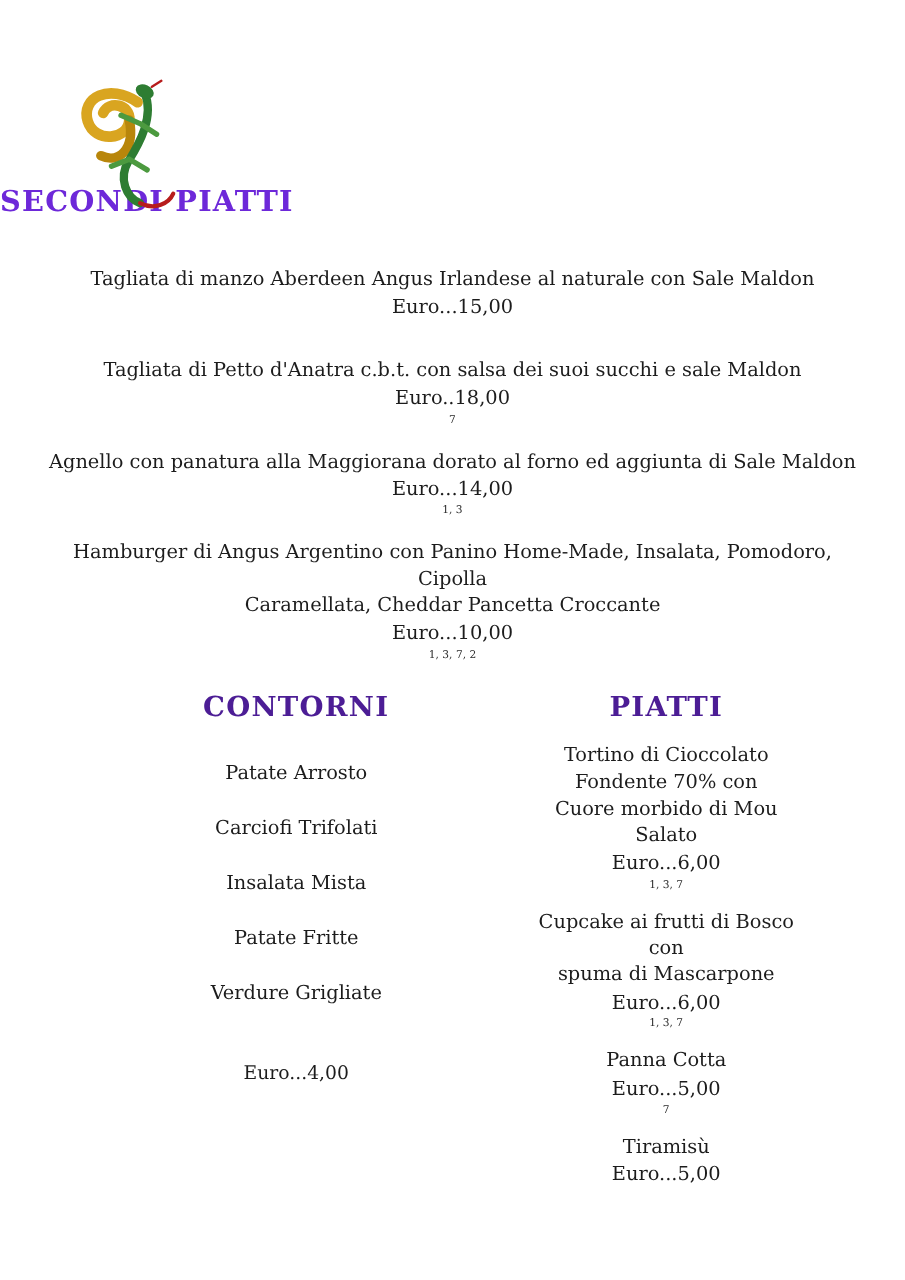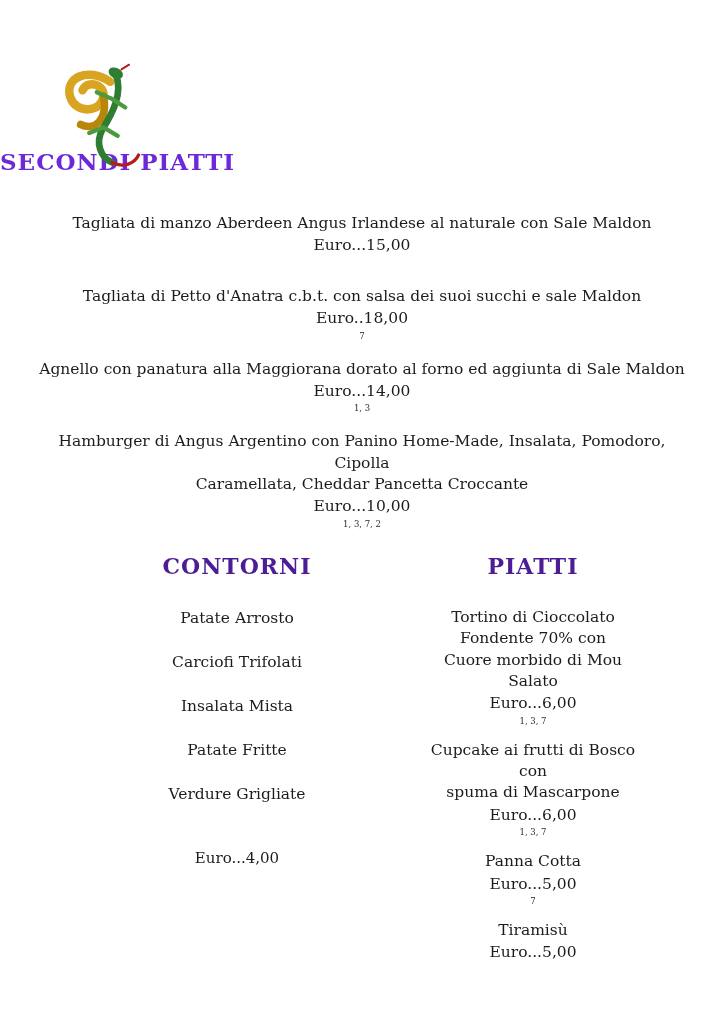--- a/index.html
+++ b/index.html
@@ -80,21 +80,21 @@
   }
   .contorni-item {
     font-size: 15.5px;
     margin-bottom: 26px;
   }
   .contorni-price {
     font-size: 15px;
     margin-top: 46px;
   }
   .dessert-list {
-    margin-top: 28px;
+    margin-top: 15px;
   }
   .dessert-item {
     margin-bottom: 12px;
   }
 </style>
 </head>
 <body>
 
 <div class="page">
 

